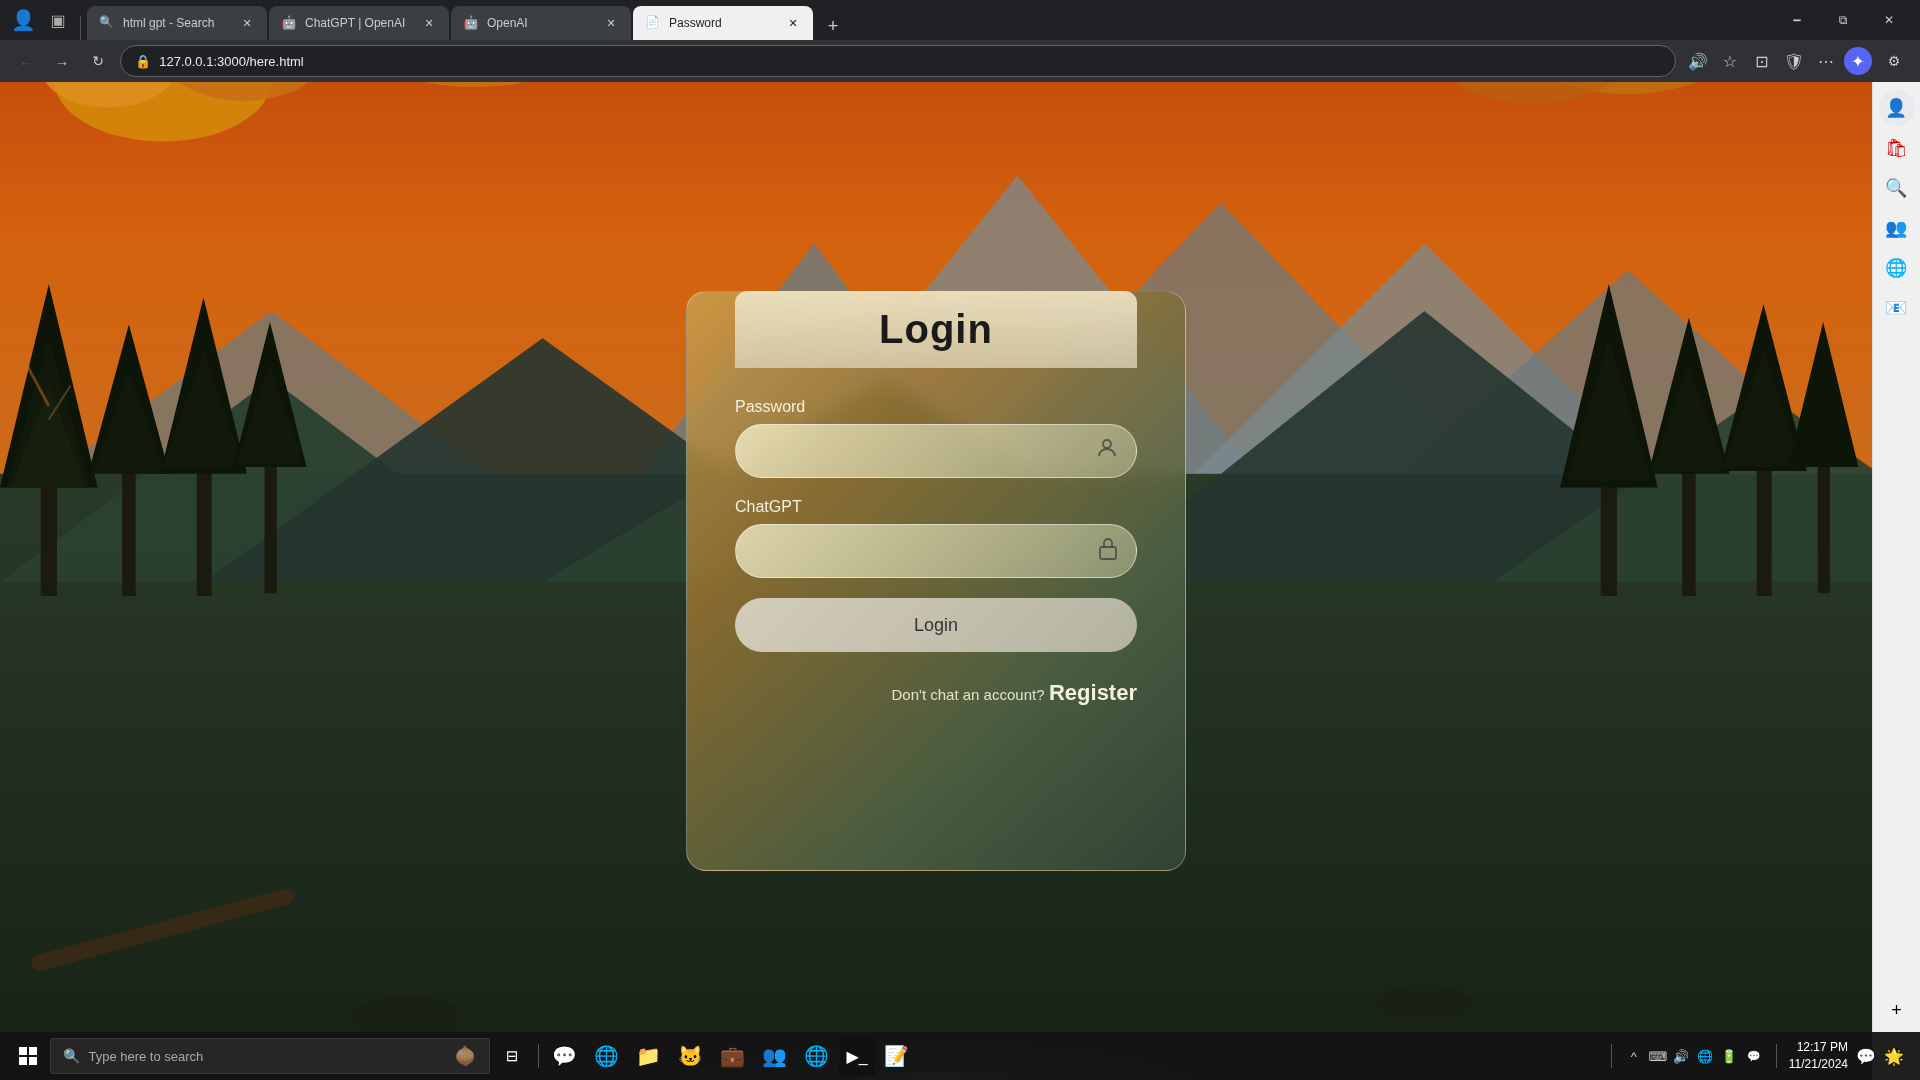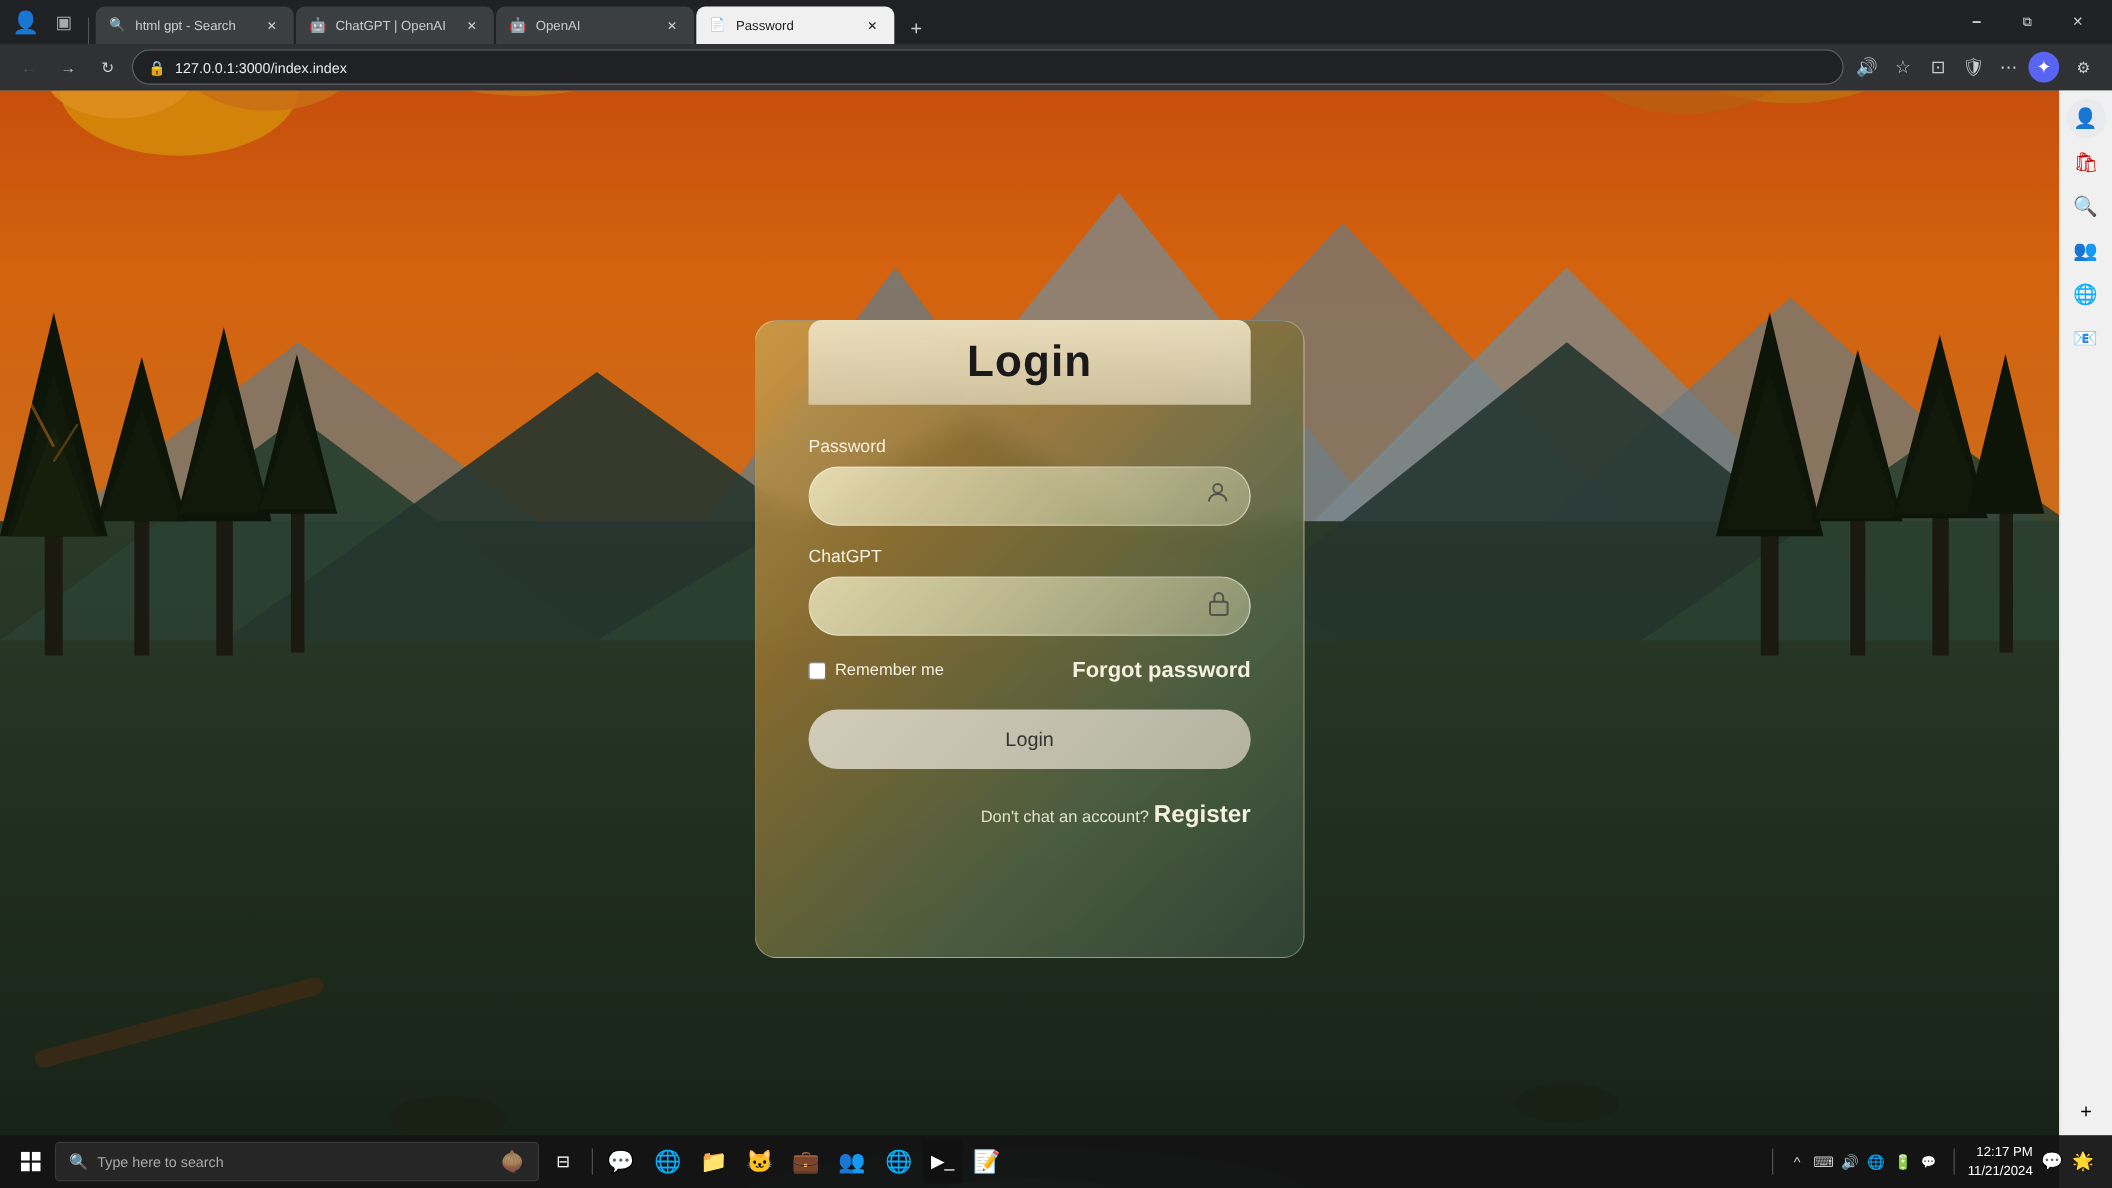--- a/index.html
+++ b/index.html
@@ -474,21 +474,21 @@
     </div>
   </div>
 
   <div class="address-bar">
     <div class="nav-btn disabled">←</div>
     <div class="nav-btn">→</div>
     <div class="nav-btn">↻</div>
     <div class="address-input">
       <span style="font-size:13px; color:#8ab4f8;">🔒</span>
       <span class="address-text">
-        <span>127.0.0.1:3000/index.index</span>
+        <span>127.0.0.1:3000/here.html</span>
       </span>
     </div>
     <div class="toolbar-icons">
       <div class="toolbar-icon">🔊</div>
       <div class="toolbar-icon">☆</div>
       <div class="toolbar-icon">⊡</div>
       <div class="toolbar-icon">🛡</div>
       <div class="toolbar-icon">⋯</div>
       <div class="toolbar-icon" style="background:#5865f2; color:white; border-radius:50%;">✦</div>
     </div>
@@ -642,27 +642,20 @@
       <div class="input-wrapper">
         <input class="input-field" type="password" style="">
         <span class="input-icon">
           <svg width="22" height="24" viewBox="0 0 22 24" fill="none" stroke="rgba(60,60,60,0.75)" stroke-width="1.8">
             <rect x="3" y="11" width="16" height="12" rx="2"></rect>
             <path d="M7 11V7a4 4 0 0 1 8 0v4"></path>
           </svg>
         </span>
       </div>
 
-      <div class="remember-forgot">
-        <label class="remember-label">
-          <input type="checkbox" class="remember-checkbox" style="">
-          <span>Remember me</span>
-        </label>
-        <a class="forgot-link">Forgot password</a>
-      </div>
 
       <button class="login-btn">Login</button>
 
       <div>
         <span class="register-text">Don't chat an account?</span>
         <span class="register-link">Register</span>
       </div>
     </div>
   </div>
 </div>

